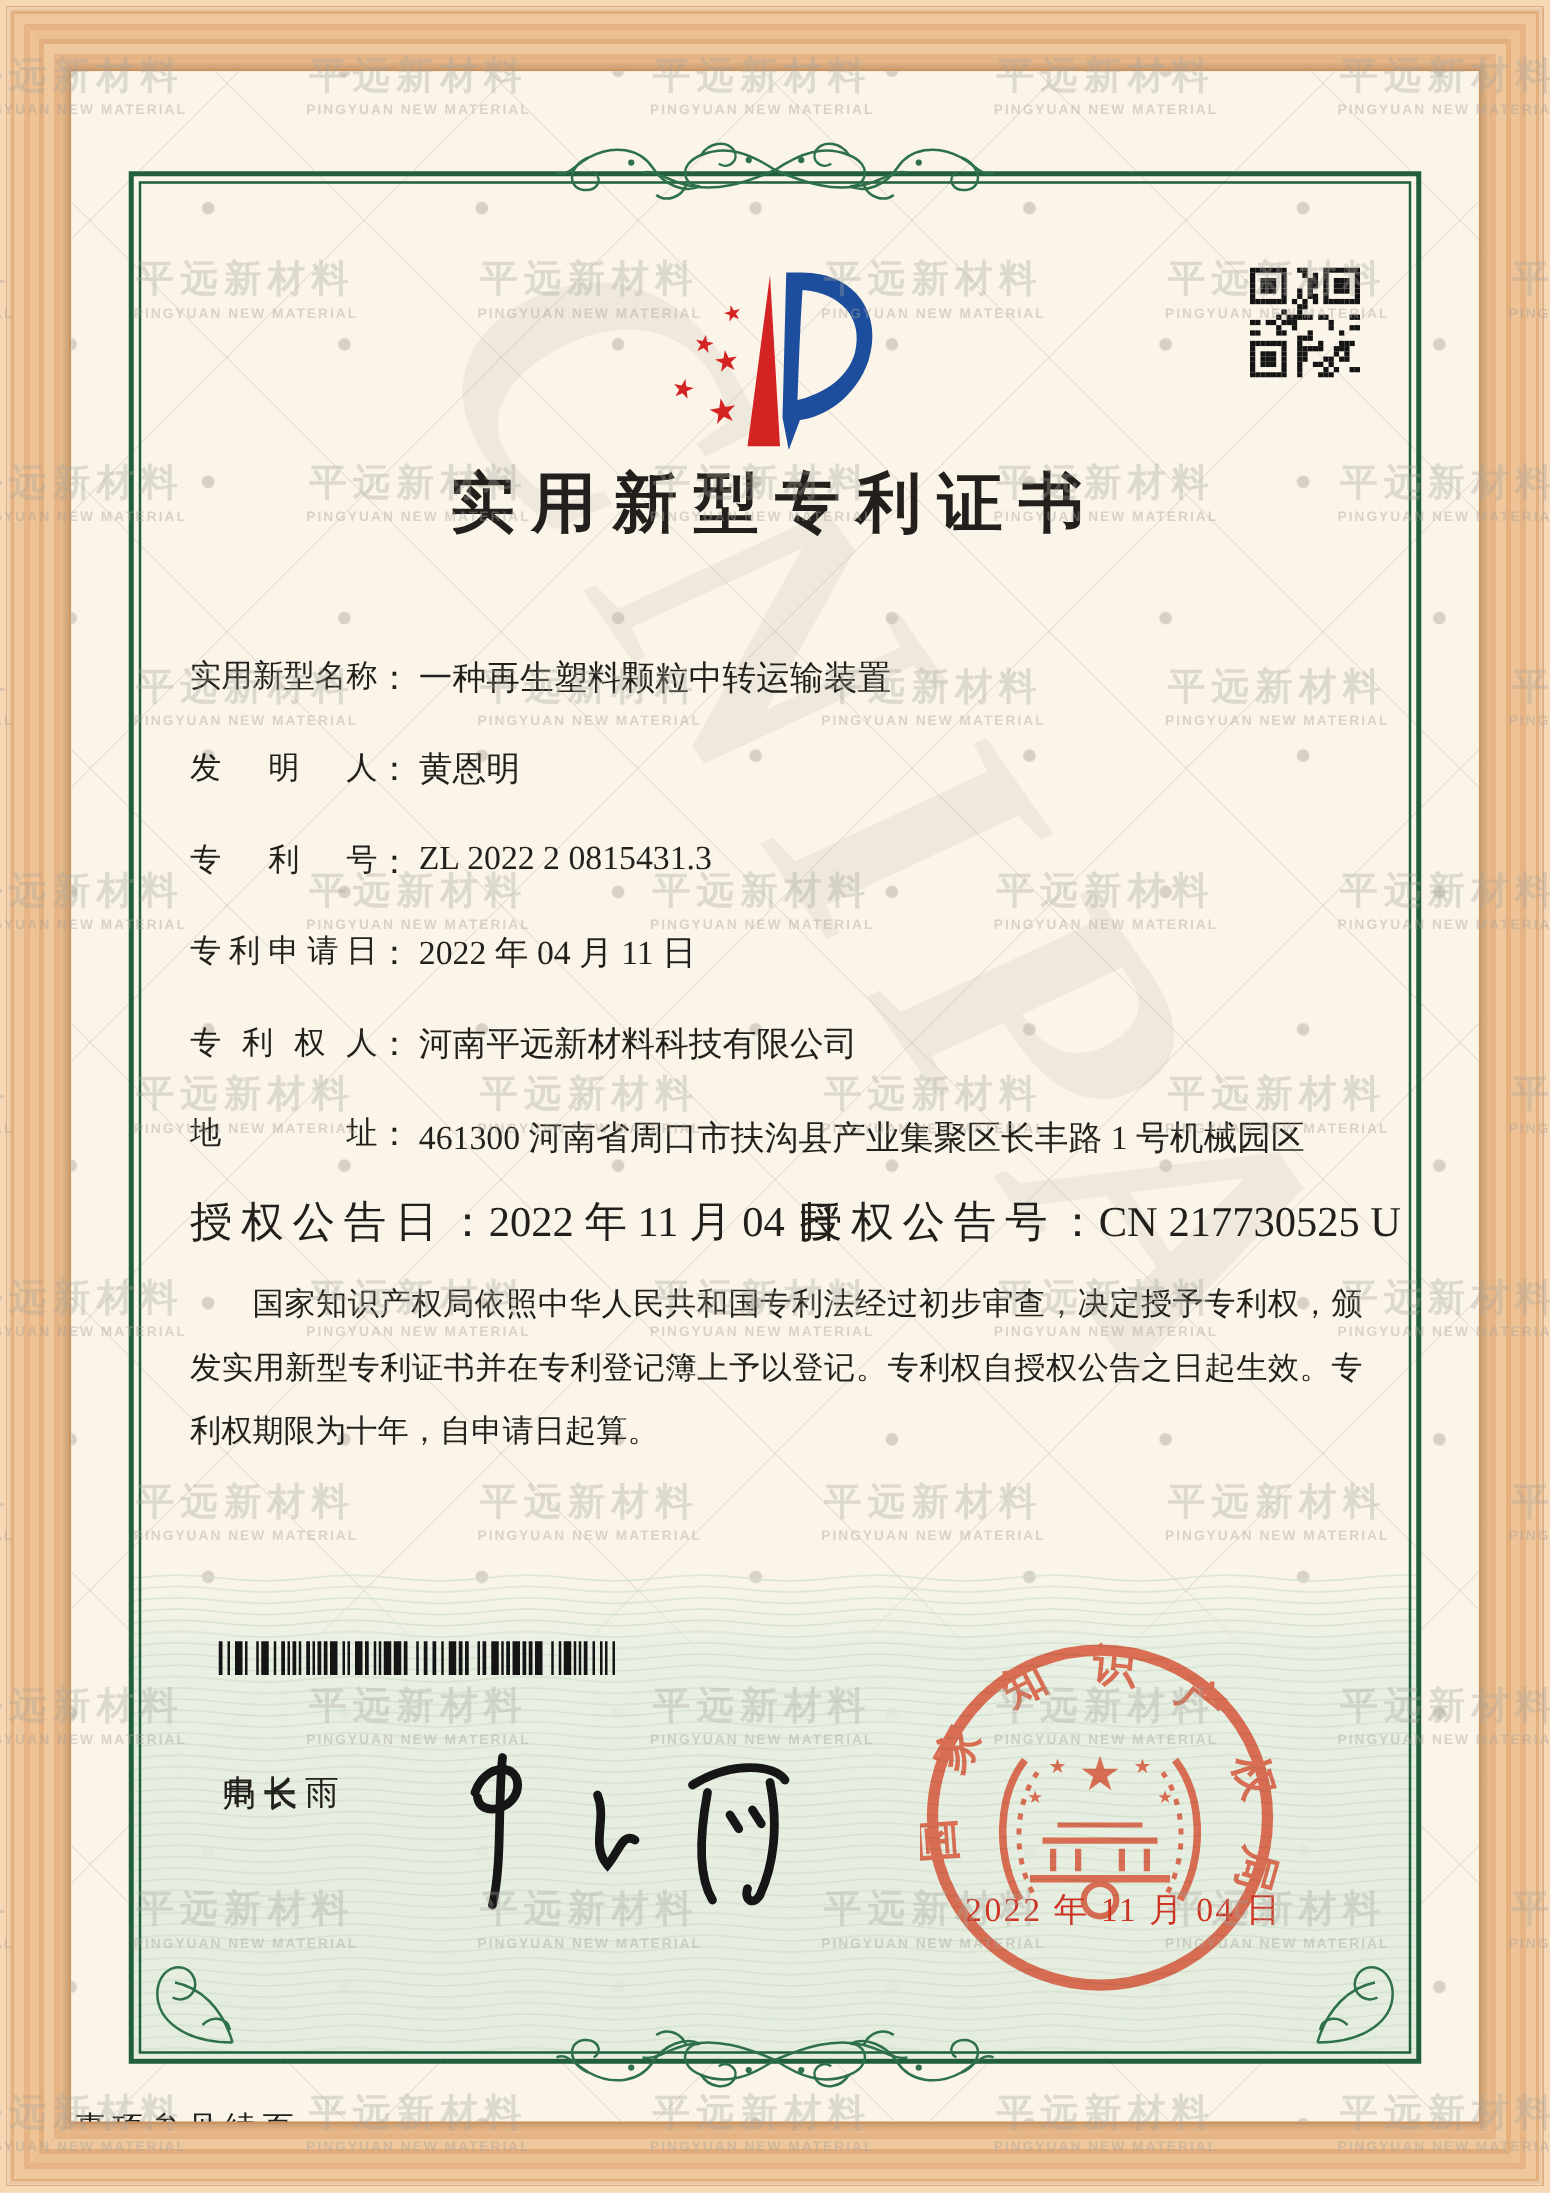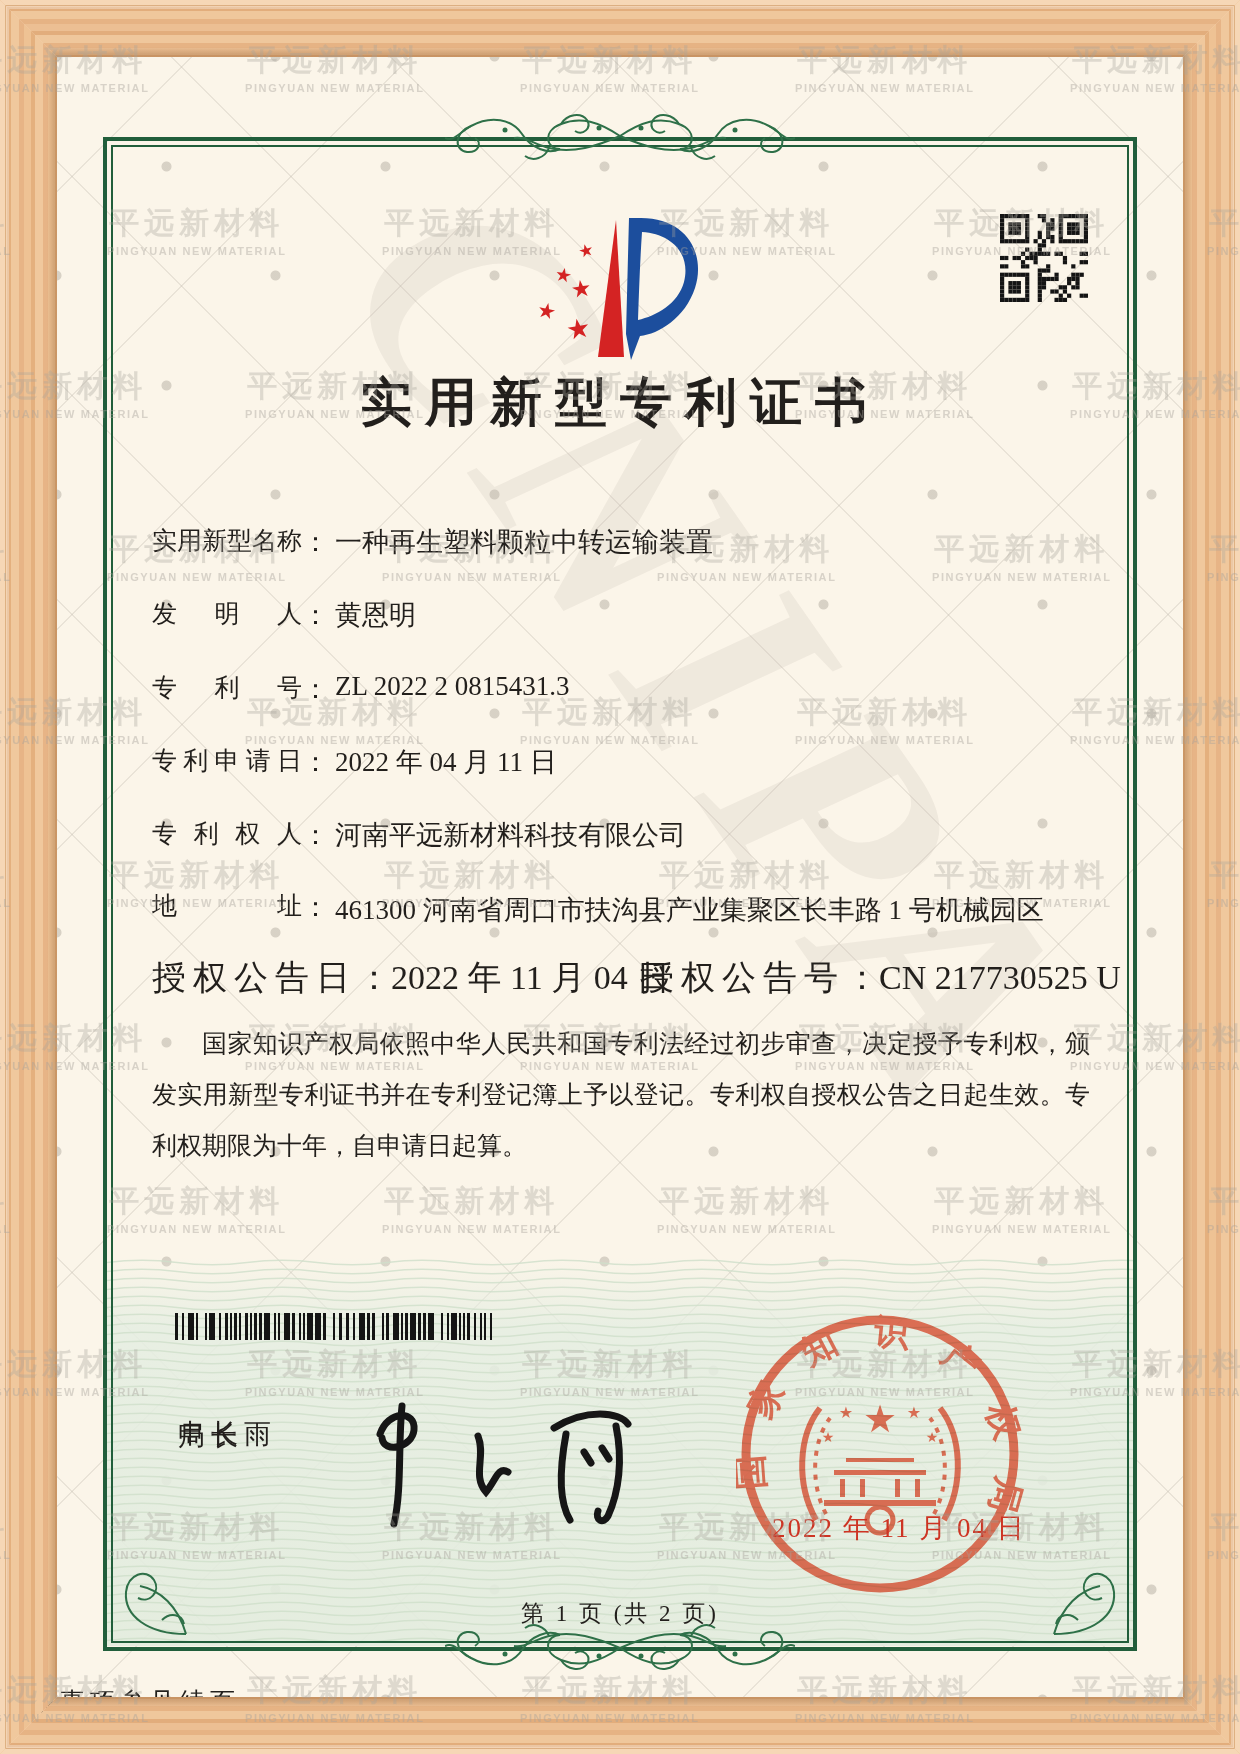--- a/index.html
+++ b/index.html
@@ -519,21 +519,20 @@
       <path d="M-56,38 h112 v6 h-112 z"></path>
       <circle cx="0" cy="58" r="13" fill="none" stroke="#ee6950" stroke-width="5"></circle>
       <path d="M-64,58 C-84,22 -82,-26 -60,-54" fill="none" stroke="#ee6950" stroke-width="6"></path>
       <path d="M64,58 C84,22 82,-26 60,-54" fill="none" stroke="#ee6950" stroke-width="6"></path>
       <path d="M-54,52 C-70,22 -68,-20 -50,-44" fill="none" stroke="#ee6950" stroke-width="4" stroke-dasharray="5 7"></path>
       <path d="M54,52 C70,22 68,-20 50,-44" fill="none" stroke="#ee6950" stroke-width="4" stroke-dasharray="5 7"></path>
     </g>
   </svg>
   <div class="seal-date">2022 年 11 月 04 日</div>
 
-  <div class="page-num">第 1 页 (共 2 页)</div>
   <div class="cont-note">其他事项参见续页</div>
 
   <div class="wood top"></div>
   <div class="wood bottom"></div>
   <div class="wood left"></div>
   <div class="wood right"></div>
 
   <div id="wm-layer">
       <div class="wm" style="left: -30px; top: 40px;">
         <span class="l1">平远新材料</span>

